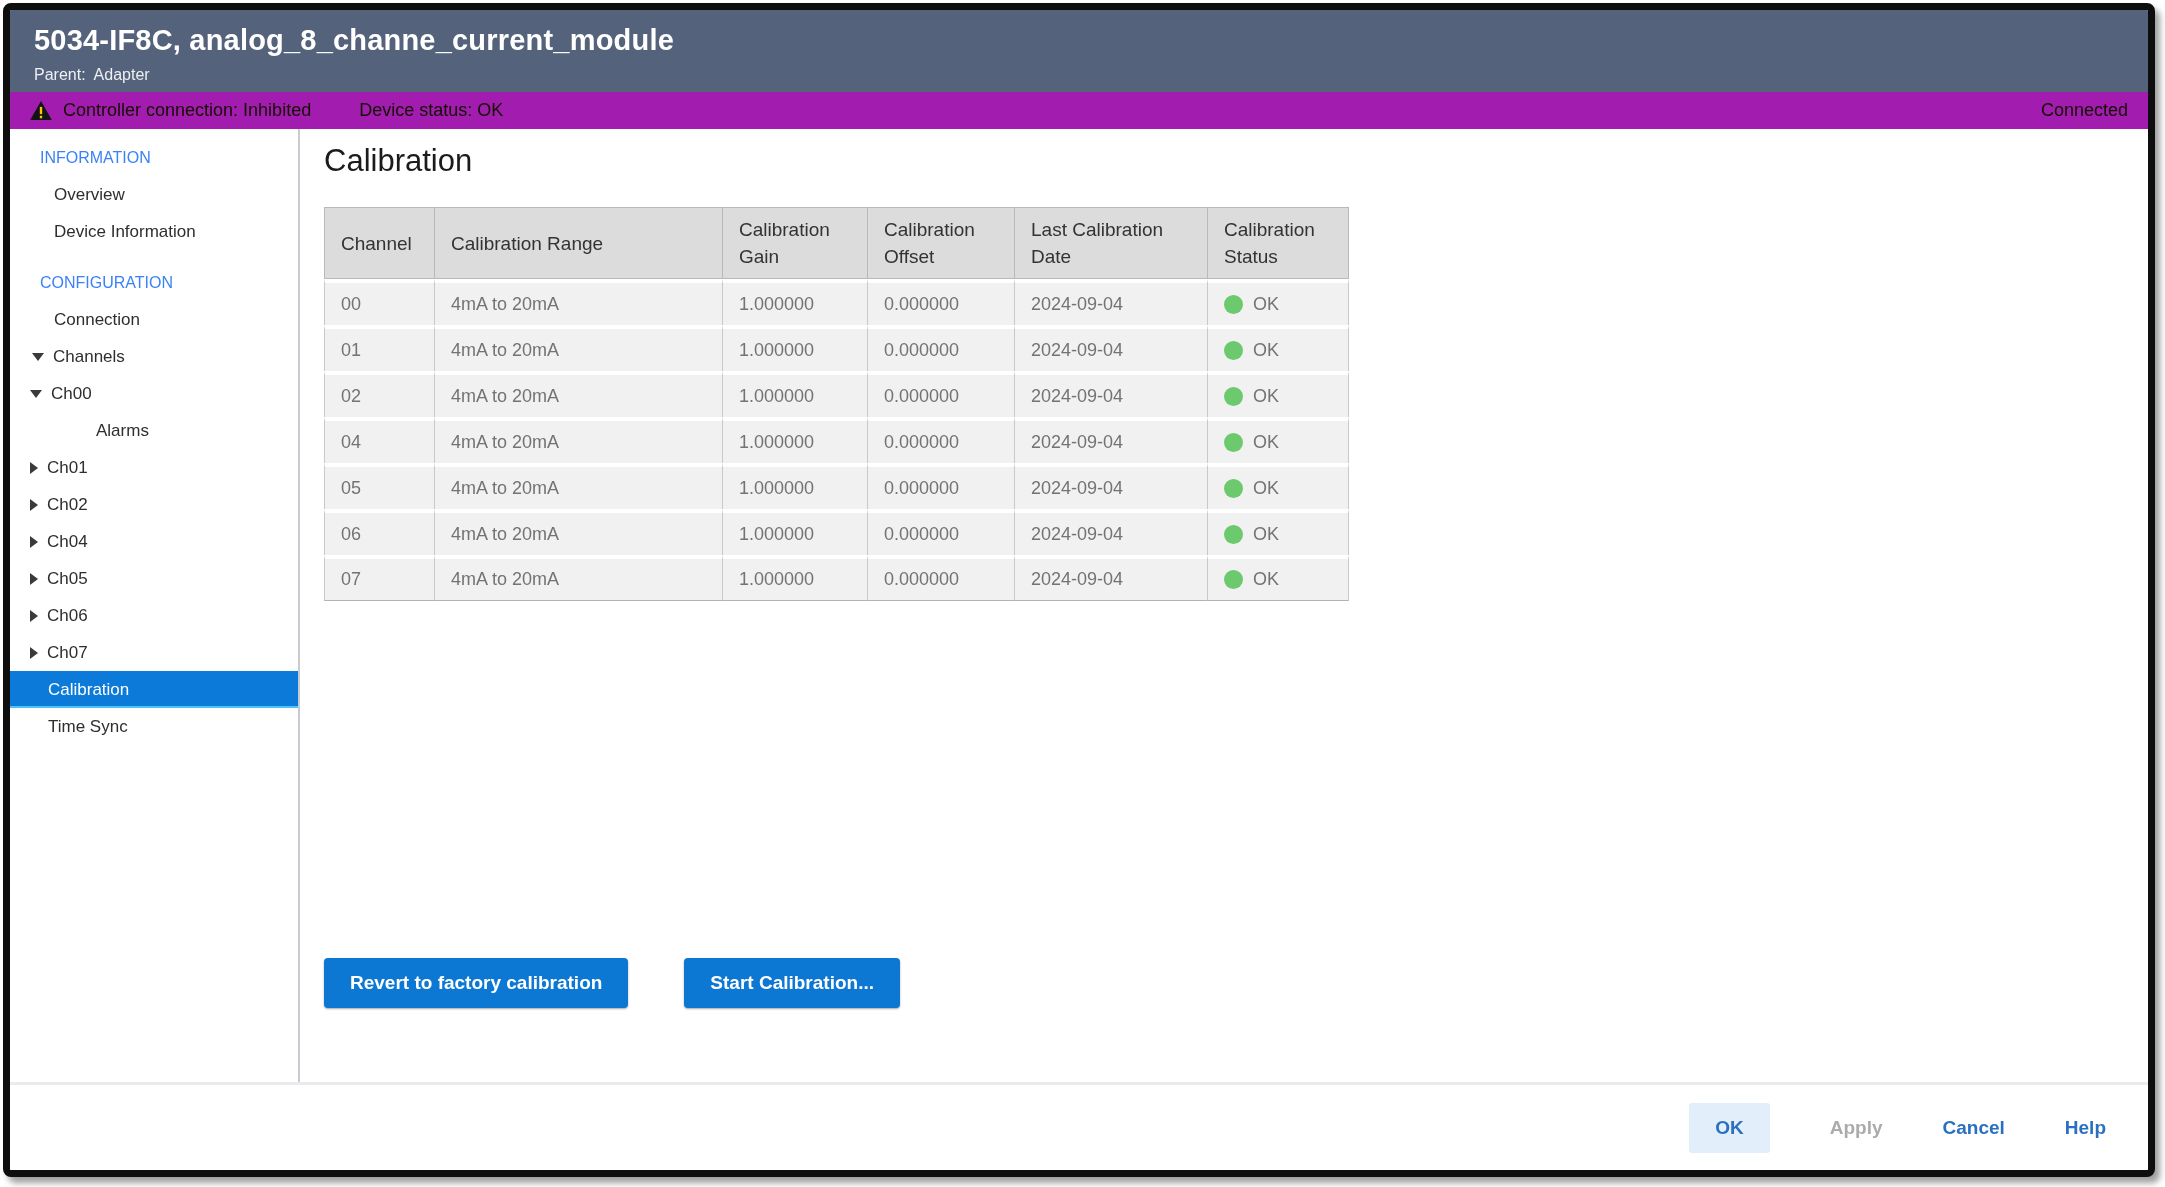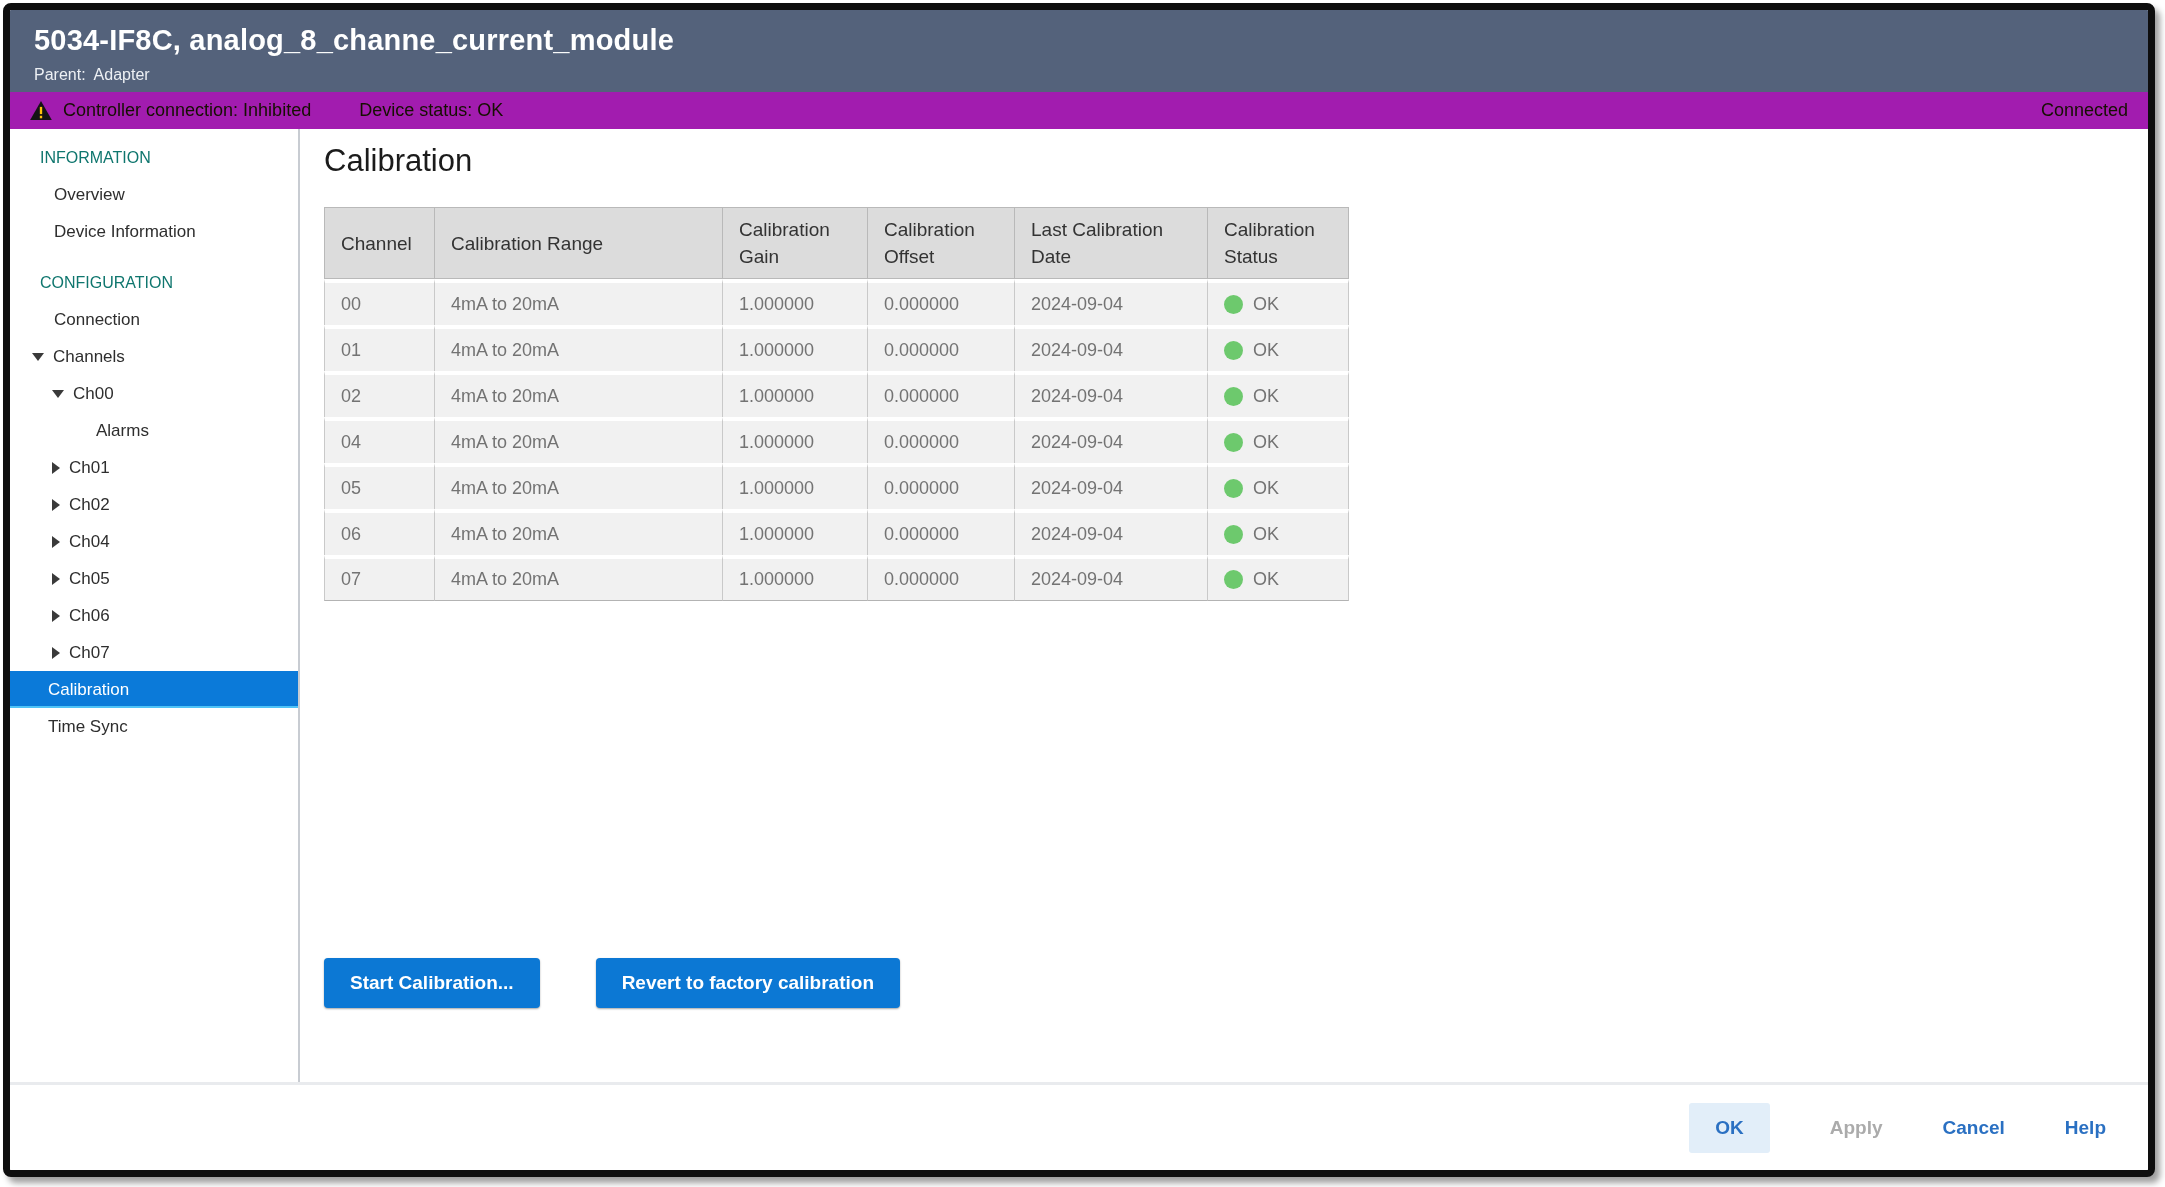--- a/index.html
+++ b/index.html
@@ -23,26 +23,26 @@
   .alert span { font-size:18px; color:#151000; }
   .alert .dev { margin-left:48px; }
   .alert .conn { margin-left:auto; }
 
   
   .bodyrow { flex:1 1 auto; display:flex; min-height:0; }
 
   .sidebar { width:290px; flex:0 0 auto; border-right:2px solid #C8CCD2; padding-top:10px;
              font-size:17px; color:#2e2e2e; }
   .s-item { height:37px; line-height:37px; white-space:nowrap; cursor:default; }
-  .s-section { padding-left:30px; font-size:16px; color:#0f766e; }
+  .s-section { padding-left:30px; font-size:16px; color:#3b82f6; }
   .s-gap { margin-top:14px; }
   .s-l1 { padding-left:44px; }
   .s-l1b{ padding-left:38px; }
   .s-tree1 { padding-left:22px; }
-  .s-tree2 { padding-left:42px; }
+  .s-tree2 { padding-left:20px; }
   .s-l3 { padding-left:86px; }
   .s-sel { background:#0B7AD9; color:#ffffff; border-bottom:2px solid #4FC3F7; }
   .arr { display:inline-block; width:0; height:0; margin-right:9px; vertical-align:middle; position:relative; top:-1px; }
   .arr-down  { border-left:6px solid transparent; border-right:6px solid transparent; border-top:8px solid #3a3a3a; }
   .arr-right { border-top:6px solid transparent; border-bottom:6px solid transparent; border-left:8px solid #3a3a3a; }
 
   .content { flex:1 1 auto; position:relative; padding:14px 0 0 24px; background:#fff; }
   .page-title { font-size:31px; font-weight:400; color:#1b1b1b; margin-bottom:28px; }
 
   
@@ -196,22 +196,22 @@
             <td>4mA to 20mA</td>
             <td>1.000000</td>
             <td>0.000000</td>
             <td>2024-09-04</td>
             <td><span class="dot"></span><span>OK</span></td>
           </tr>
         </tbody>
       </table>
 
       <div class="actions">
+        <button class="btn-primary">Revert to factory calibration</button>
         <button class="btn-primary">Start Calibration...</button>
-        <button class="btn-primary">Revert to factory calibration</button>
       </div>
     </div>
   </div>
 
   <div class="footer">
     <button class="f-btn f-ok">OK</button>
     <button class="f-btn f-disabled">Apply</button>
     <button class="f-btn">Cancel</button>
     <button class="f-btn">Help</button>
   </div>

